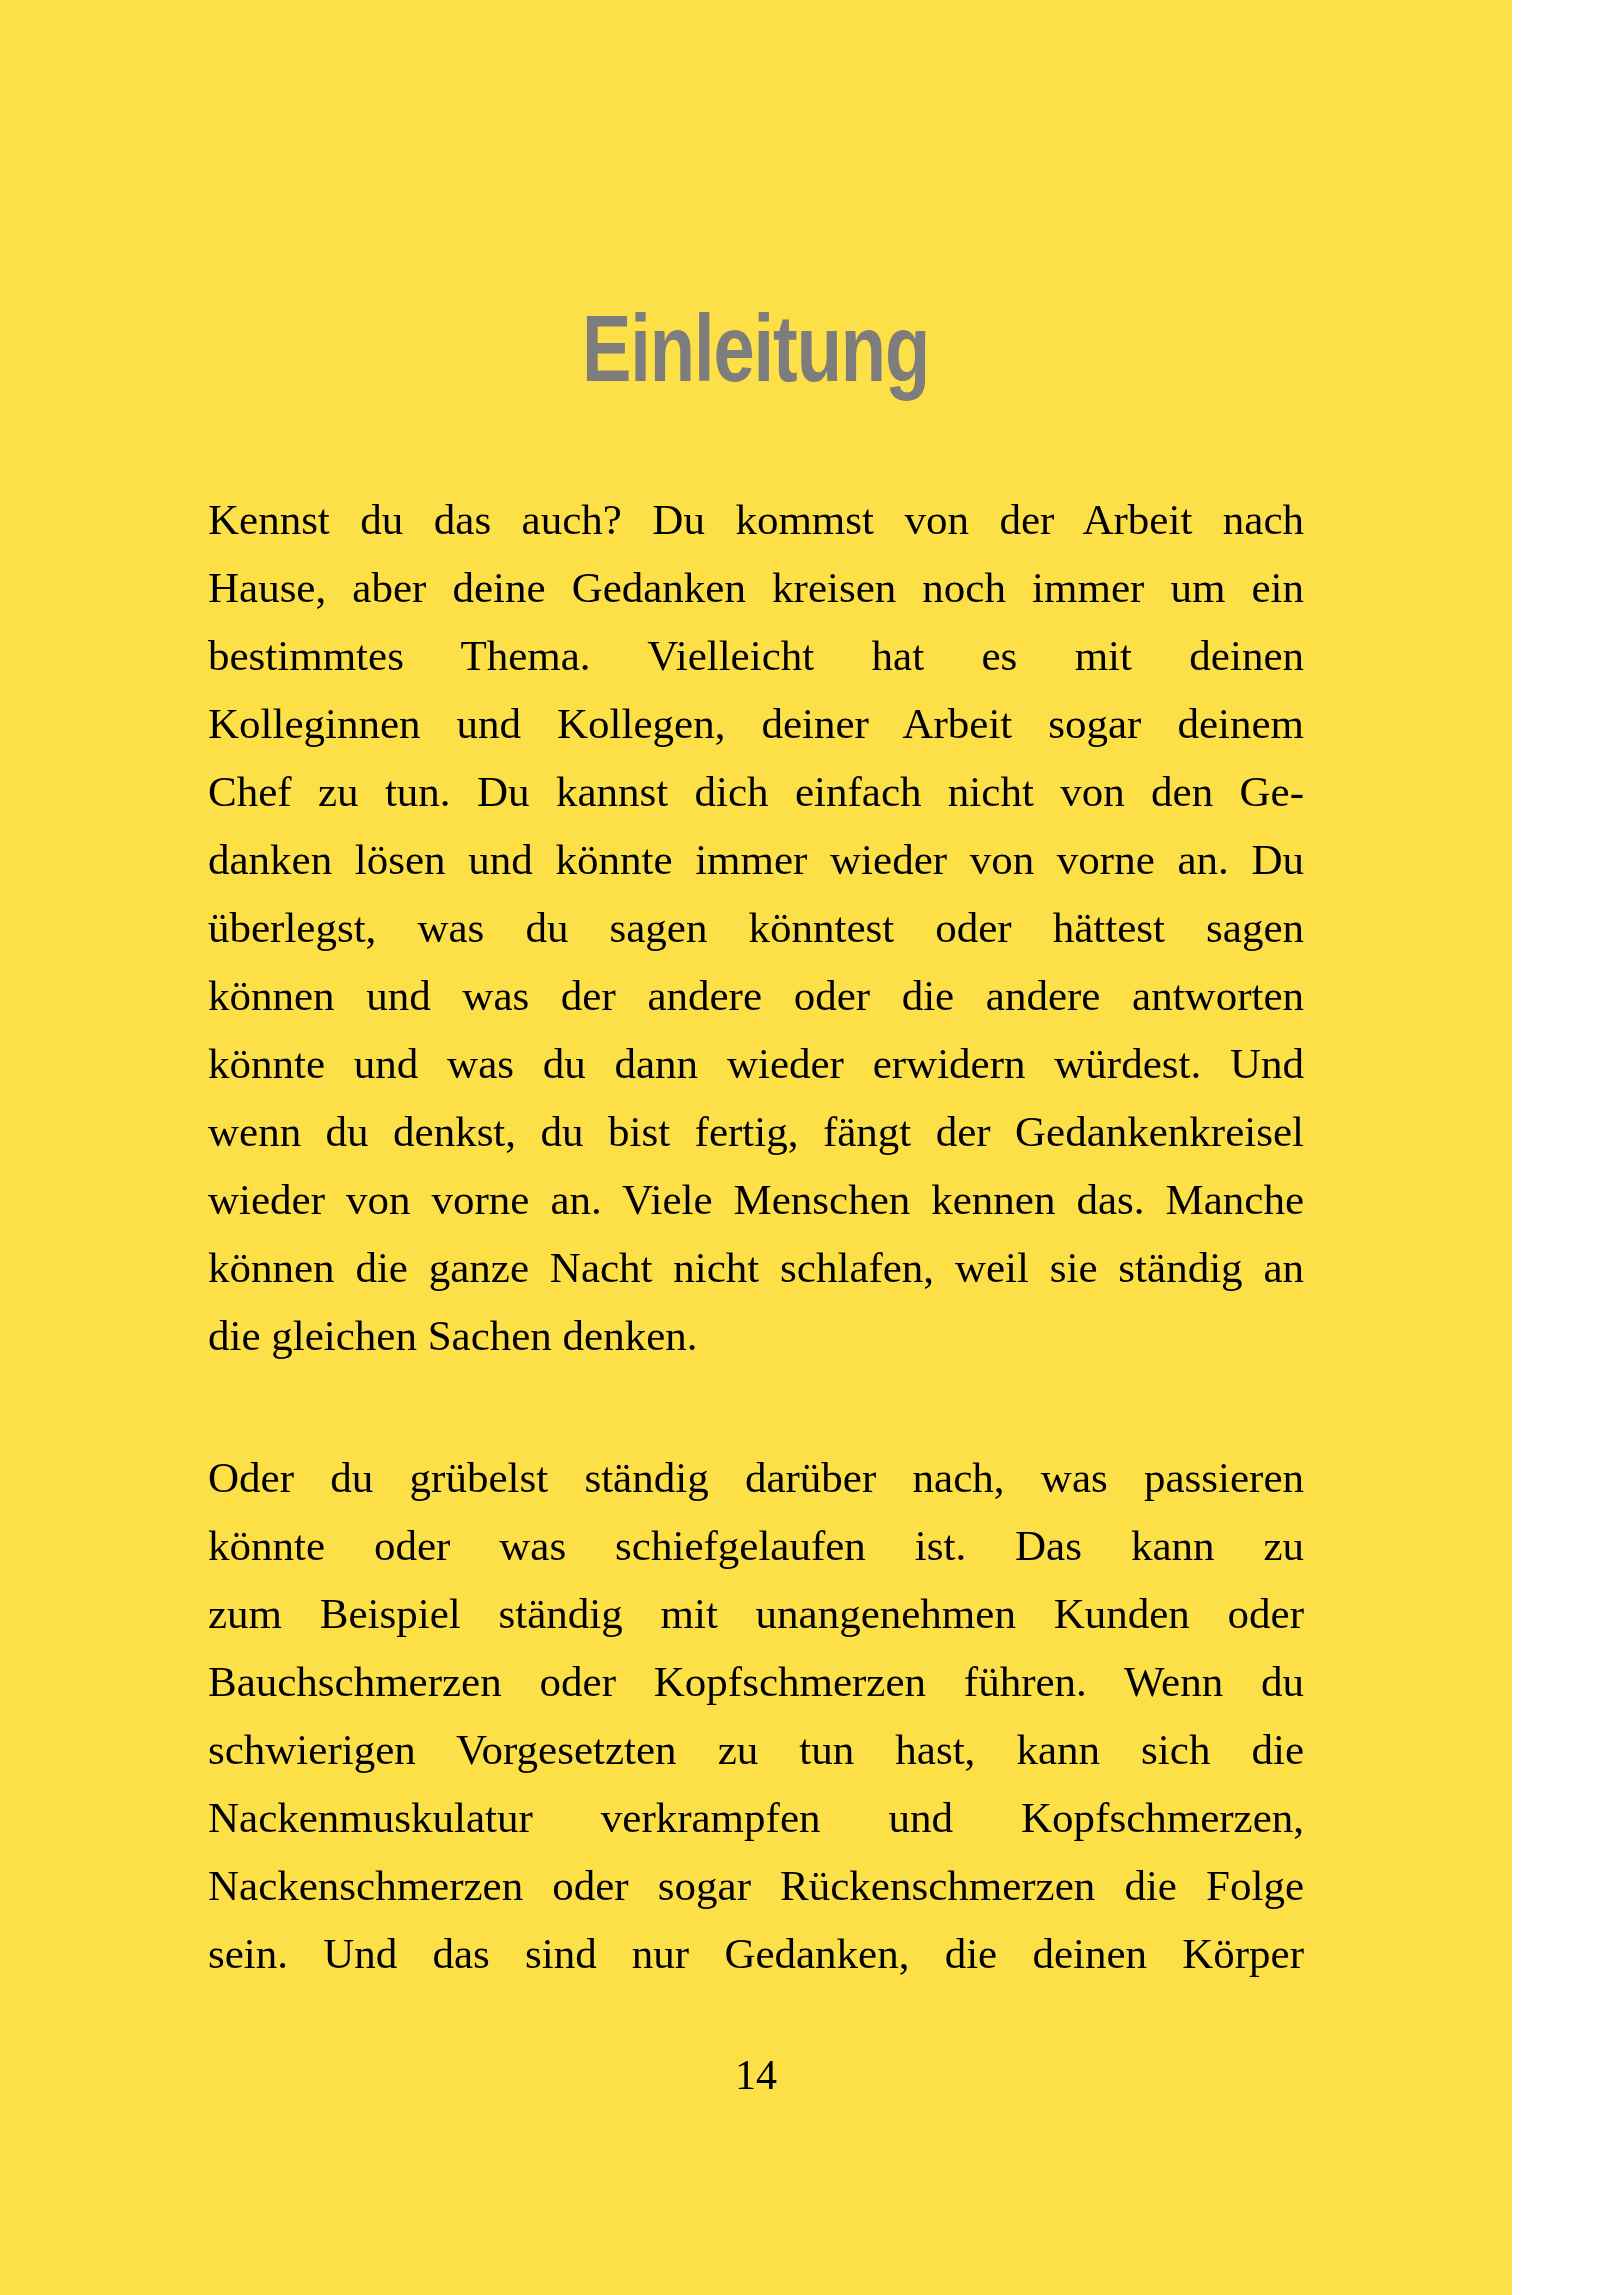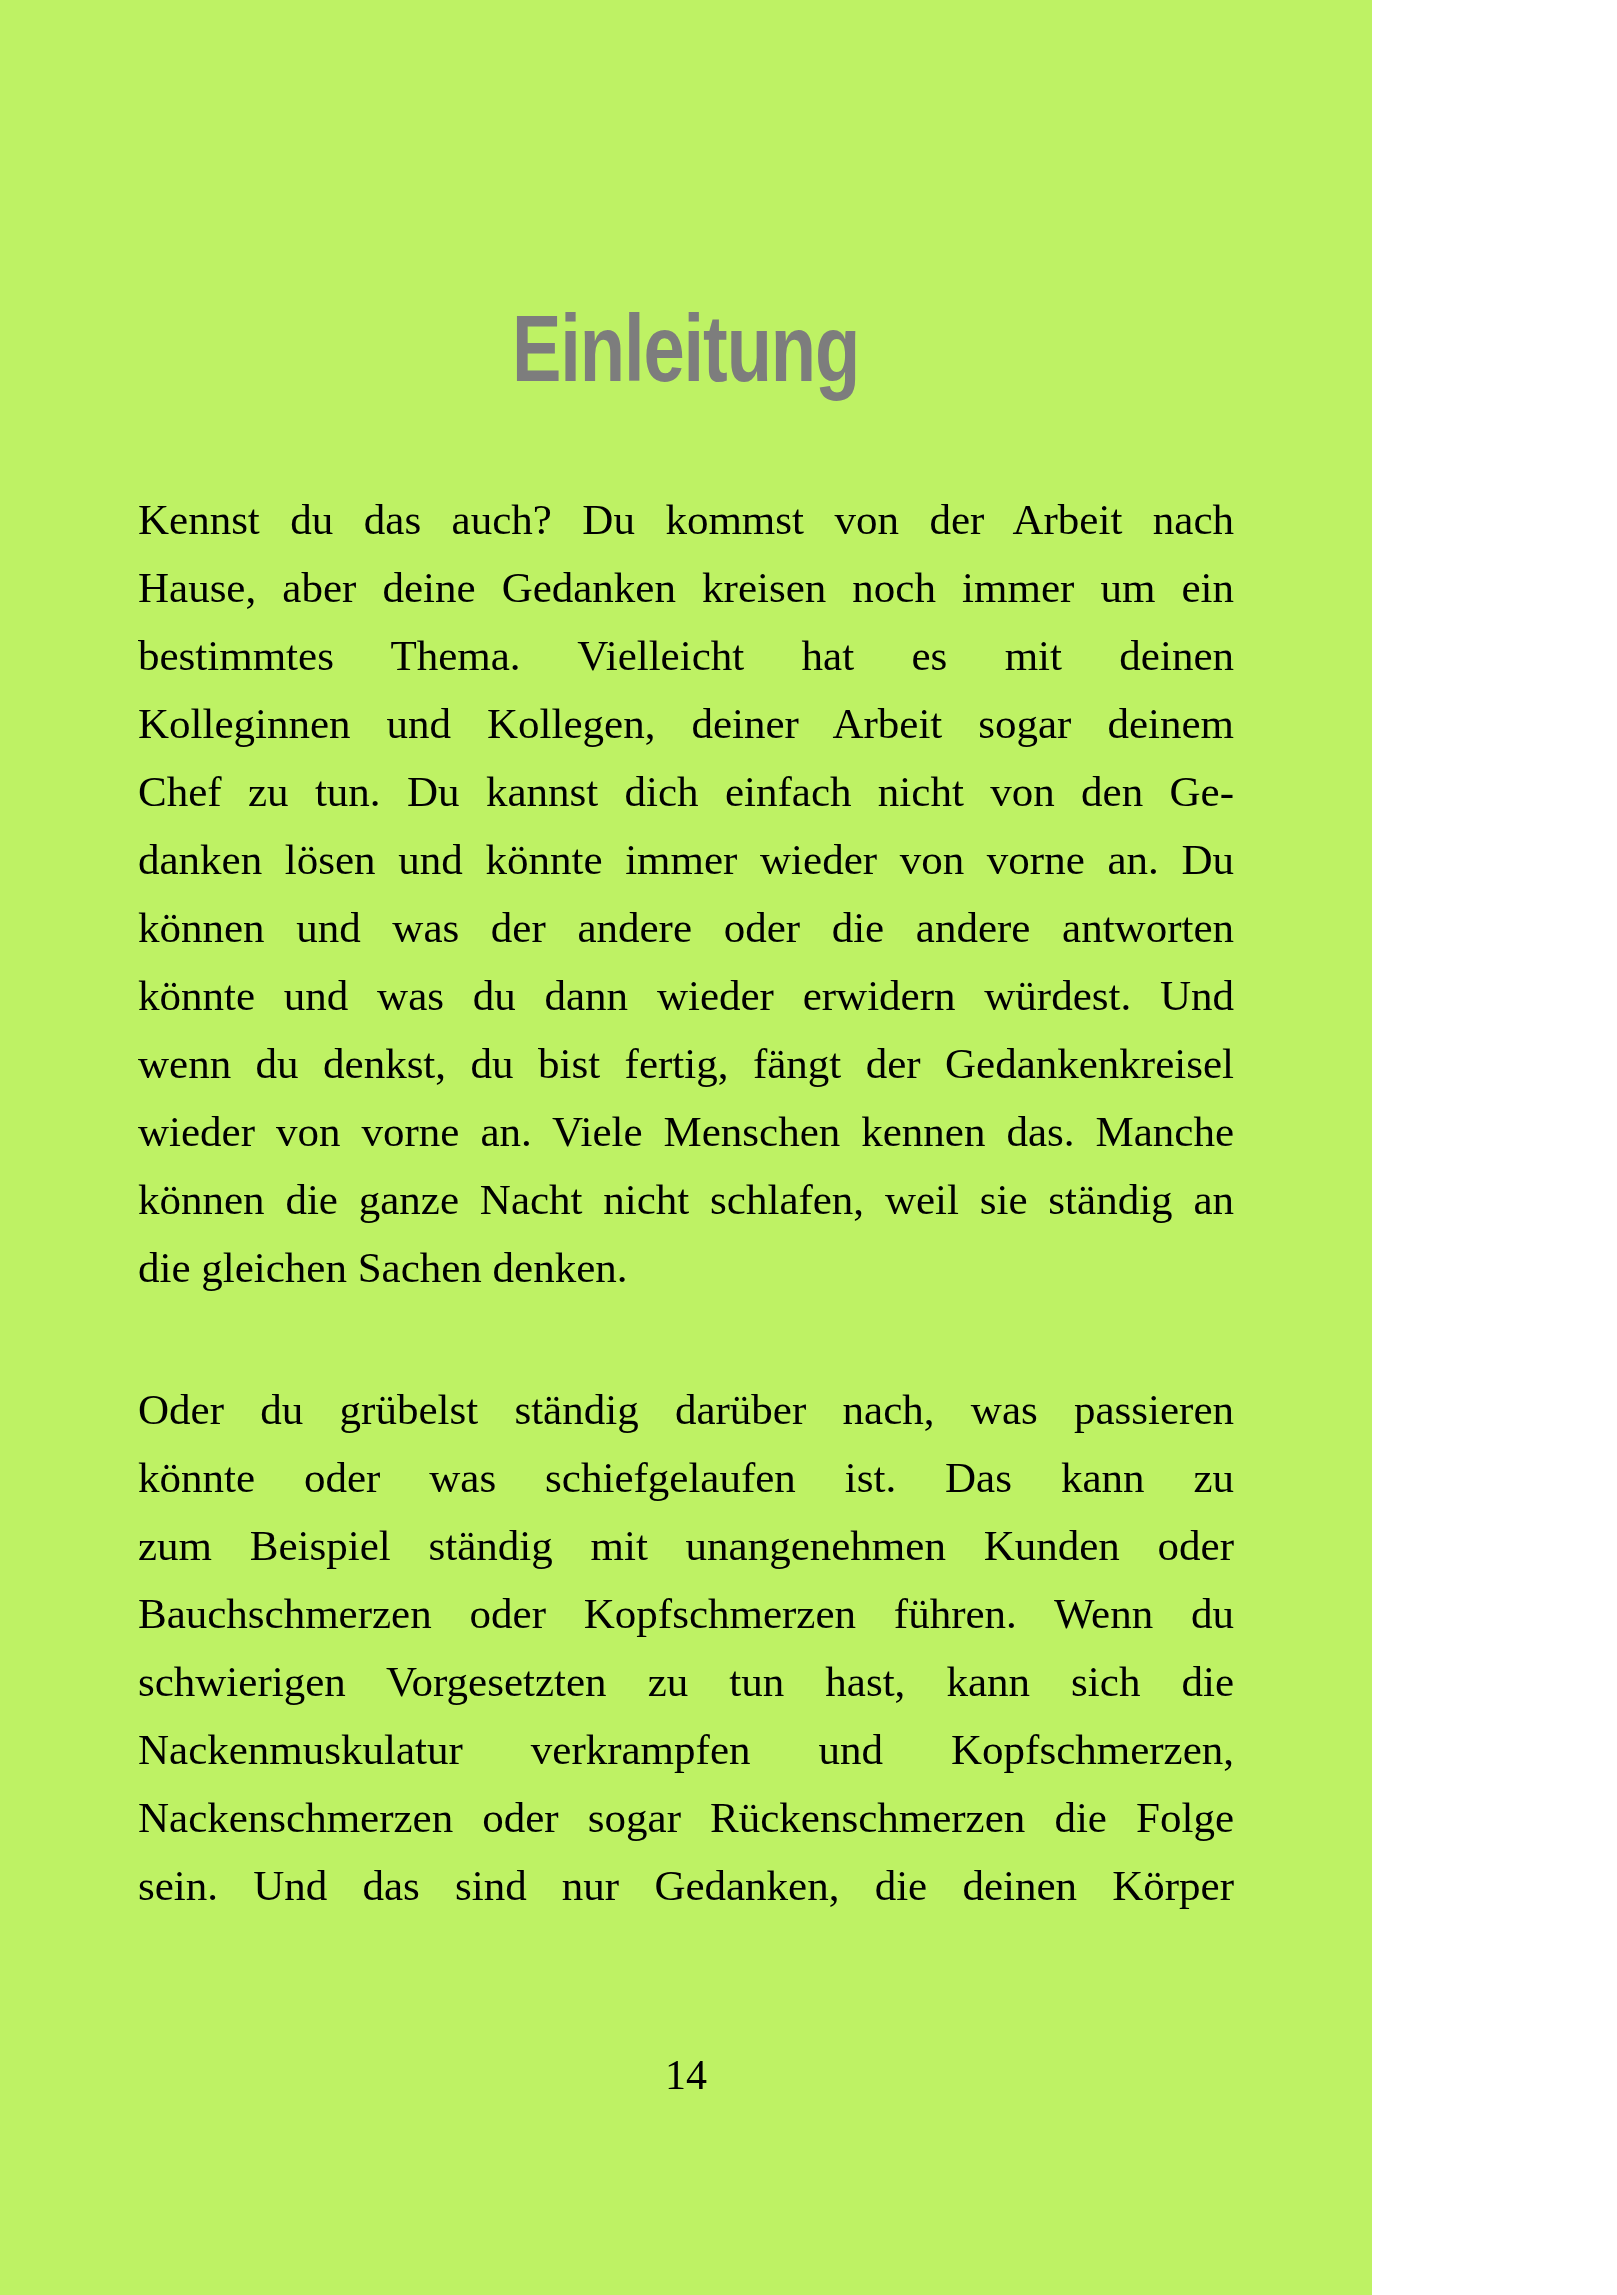--- a/index.html
+++ b/index.html
@@ -5,24 +5,24 @@
   html, body { margin: 0; padding: 0; }
   body {
     width: 1618px;
     height: 2295px;
     background: #ffffff;
     font-family: "Liberation Serif", serif;
     color: #000000;
   }
   .page {
     position: relative;
-    width: 1372px;
+    width: 1512px;
     height: 2295px;
     overflow: hidden;
-    background: #bef264;
+    background: #fde047;
   }
   .chapter-title {
     margin: 0;
     padding-top: 301px;
     text-align: center;
     font-family: "Liberation Sans", sans-serif;
     font-weight: 700;
     font-size: 95px;
     line-height: 1;
     color: #7d7d7d;
@@ -65,20 +65,21 @@
 
   <h1 class="chapter-title"><span class="condensed">Einleitung</span></h1>
 
   <div class="paragraph first">
     <div class="line">Kennst du das auch? Du kommst von der Arbeit nach</div>
     <div class="line">Hause, aber deine Gedanken kreisen noch immer um ein</div>
     <div class="line">bestimmtes Thema. Vielleicht hat es mit deinen</div>
     <div class="line">Kolleginnen und Kollegen, deiner Arbeit sogar deinem</div>
     <div class="line">Chef zu tun. Du kannst dich einfach nicht von den Ge-</div>
     <div class="line">danken lösen und könnte immer wieder von vorne an. Du</div>
+    <div class="line">überlegst, was du sagen könntest oder hättest sagen</div>
     <div class="line">können und was der andere oder die andere antworten</div>
     <div class="line">könnte und was du dann wieder erwidern würdest. Und</div>
     <div class="line">wenn du denkst, du bist fertig, fängt der Gedankenkreisel</div>
     <div class="line">wieder von vorne an. Viele Menschen kennen das. Manche</div>
     <div class="line">können die ganze Nacht nicht schlafen, weil sie ständig an</div>
     <div class="line flush-left">die gleichen Sachen denken.</div>
   </div>
 
   <div class="paragraph second">
     <div class="line">Oder du grübelst ständig darüber nach, was passieren</div>

